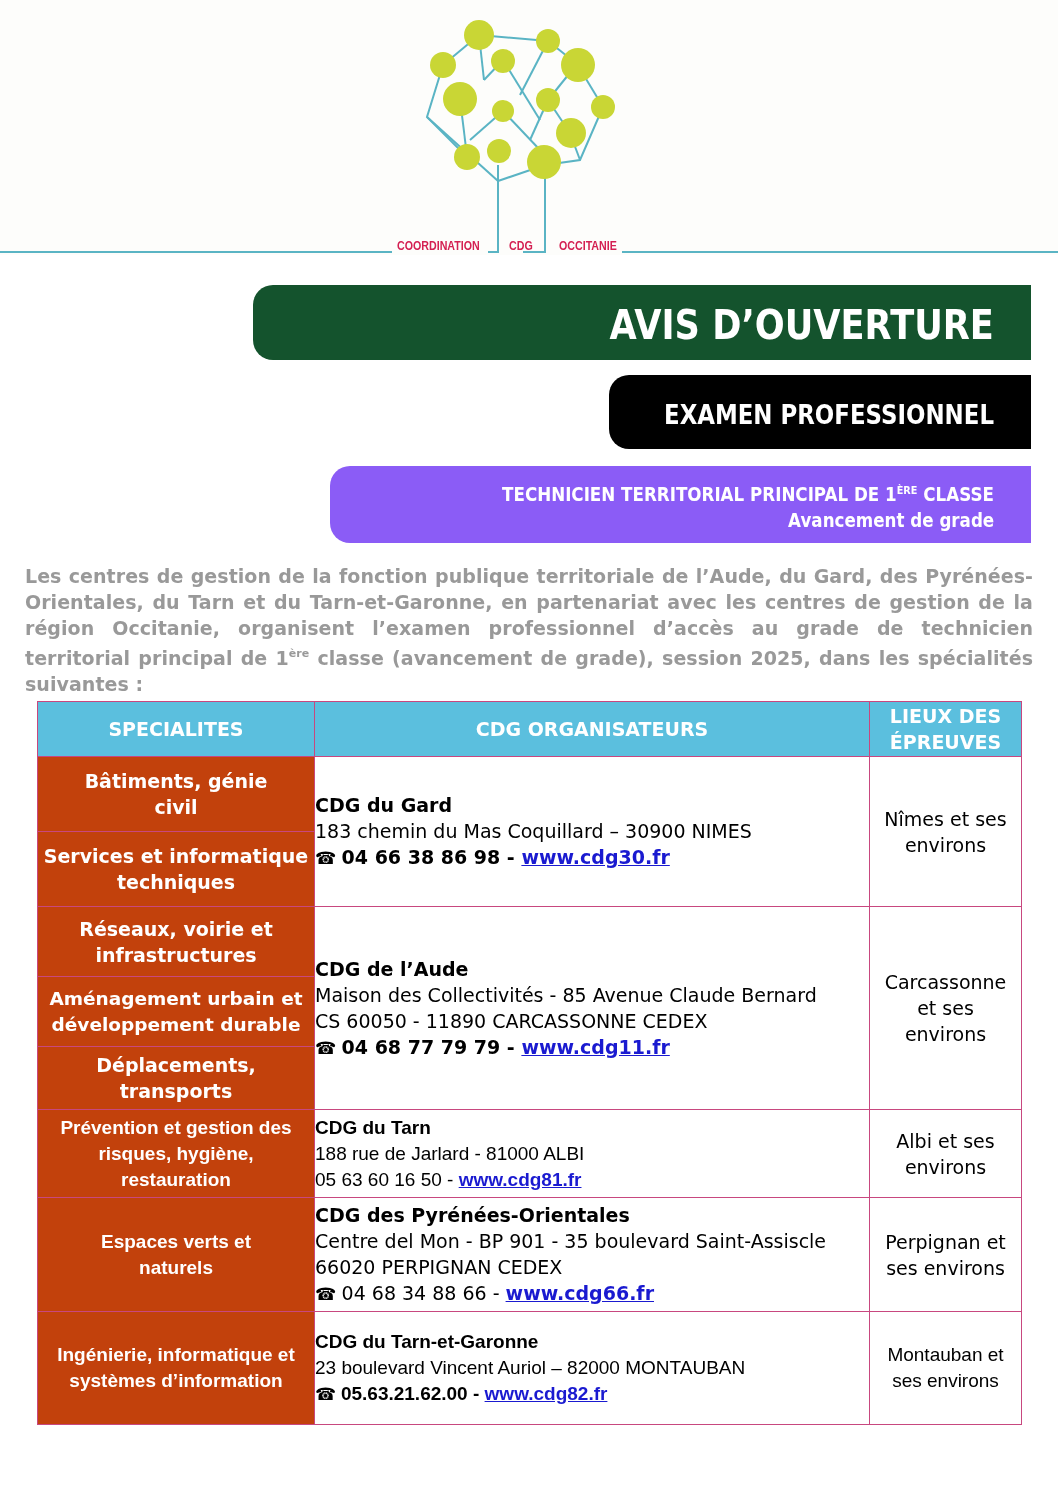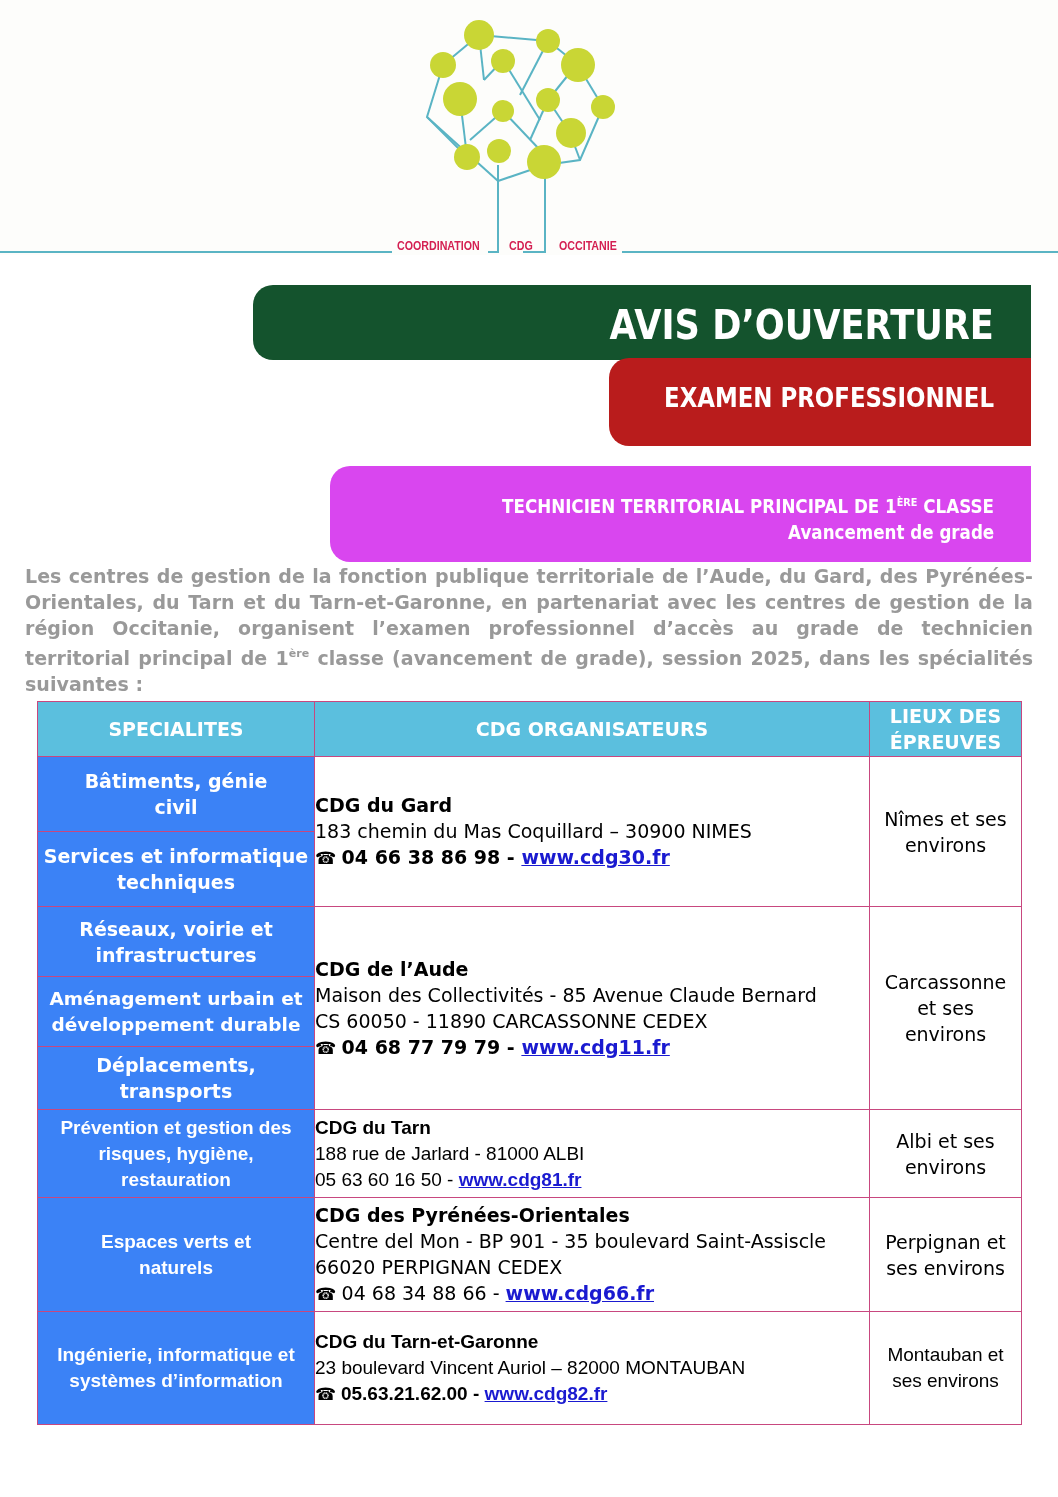--- a/index.html
+++ b/index.html
@@ -14,38 +14,38 @@
     position: absolute; top: 238px; font-family: "Liberation Sans", sans-serif;
     font-weight: bold; font-size: 13px; color: #d42052; letter-spacing: 0px;
     transform: scaleX(0.82); transform-origin: left top;
   }
   .band {
     position: absolute; right: 27px; color: #ffffff; font-weight: bold;
     text-align: right; box-sizing: border-box; padding-right: 37px;
     border-radius: 20px 0 0 20px;
   }
   .band-red { top: 285px; left: 253px; height: 75px; background: #14532d; font-size: 40px; line-height: 80px; }
-  .band-yellow { top: 358px; left: 609px; height: 88px; background: #b91c1c; font-size: 26px; line-height: 80px; }
-  .band-blue { top: 466px; left: 330px; height: 96px; background: #d946ef; font-size: 19px; line-height: 26px; padding-top: 24px; }
+  .band-yellow { top: 375px; left: 609px; height: 74px; background: #000000; font-size: 26px; line-height: 80px; }
+  .band-blue { top: 466px; left: 330px; height: 77px; background: #8b5cf6; font-size: 19px; line-height: 26px; padding-top: 12px; }
   .band-blue sup { font-size: 11px; vertical-align: 7px; }
   .band-title { transform: scaleX(0.88); transform-origin: right center; display: inline-block; }
   .intro {
     position: absolute; left: 25px; top: 563px; width: 1008px;
     font-size: 19px; line-height: 26px; font-weight: bold; color: #999999;
     text-align: justify; text-align-last: left; letter-spacing: 0.05px;
   }
   .intro sup { font-size: 11px; vertical-align: 8px; }
   table.main {
     position: absolute; left: 37px; top: 701px; width: 984px;
     border-collapse: collapse; table-layout: fixed;
   }
   table.main td, table.main th { border: 1.5px solid #c8477f; padding: 0; box-sizing: border-box; }
   th { background: #5bbfde; color: #ffffff; font-weight: bold; font-size: 19px; line-height: 26px; text-align: center; height: 55px; }
   td.spec {
-    background: #3b82f6; color: #ffffff; font-weight: bold; font-size: 19px; line-height: 26px;
+    background: #c2410c; color: #ffffff; font-weight: bold; font-size: 19px; line-height: 26px;
     text-align: center; vertical-align: middle; border-top-color: #d88a3a; border-bottom-color: #d88a3a;
   }
   td.org { background: #ffffff; color: #000; font-size: 19px; line-height: 26px; padding-left: 7px; vertical-align: middle; }
   td.lieu { background: #ffffff; color: #000; font-size: 19px; line-height: 26px; text-align: center; vertical-align: middle; }
   .org-name { font-weight: bold; }
   .phone-bold { font-weight: bold; }
   a.site { color: #1a1ad0; font-weight: bold; text-decoration: underline; }
   .phone-icon { font-size: 17px; }
   .narrow { font-family: "Liberation Sans", sans-serif; }
 </style>

